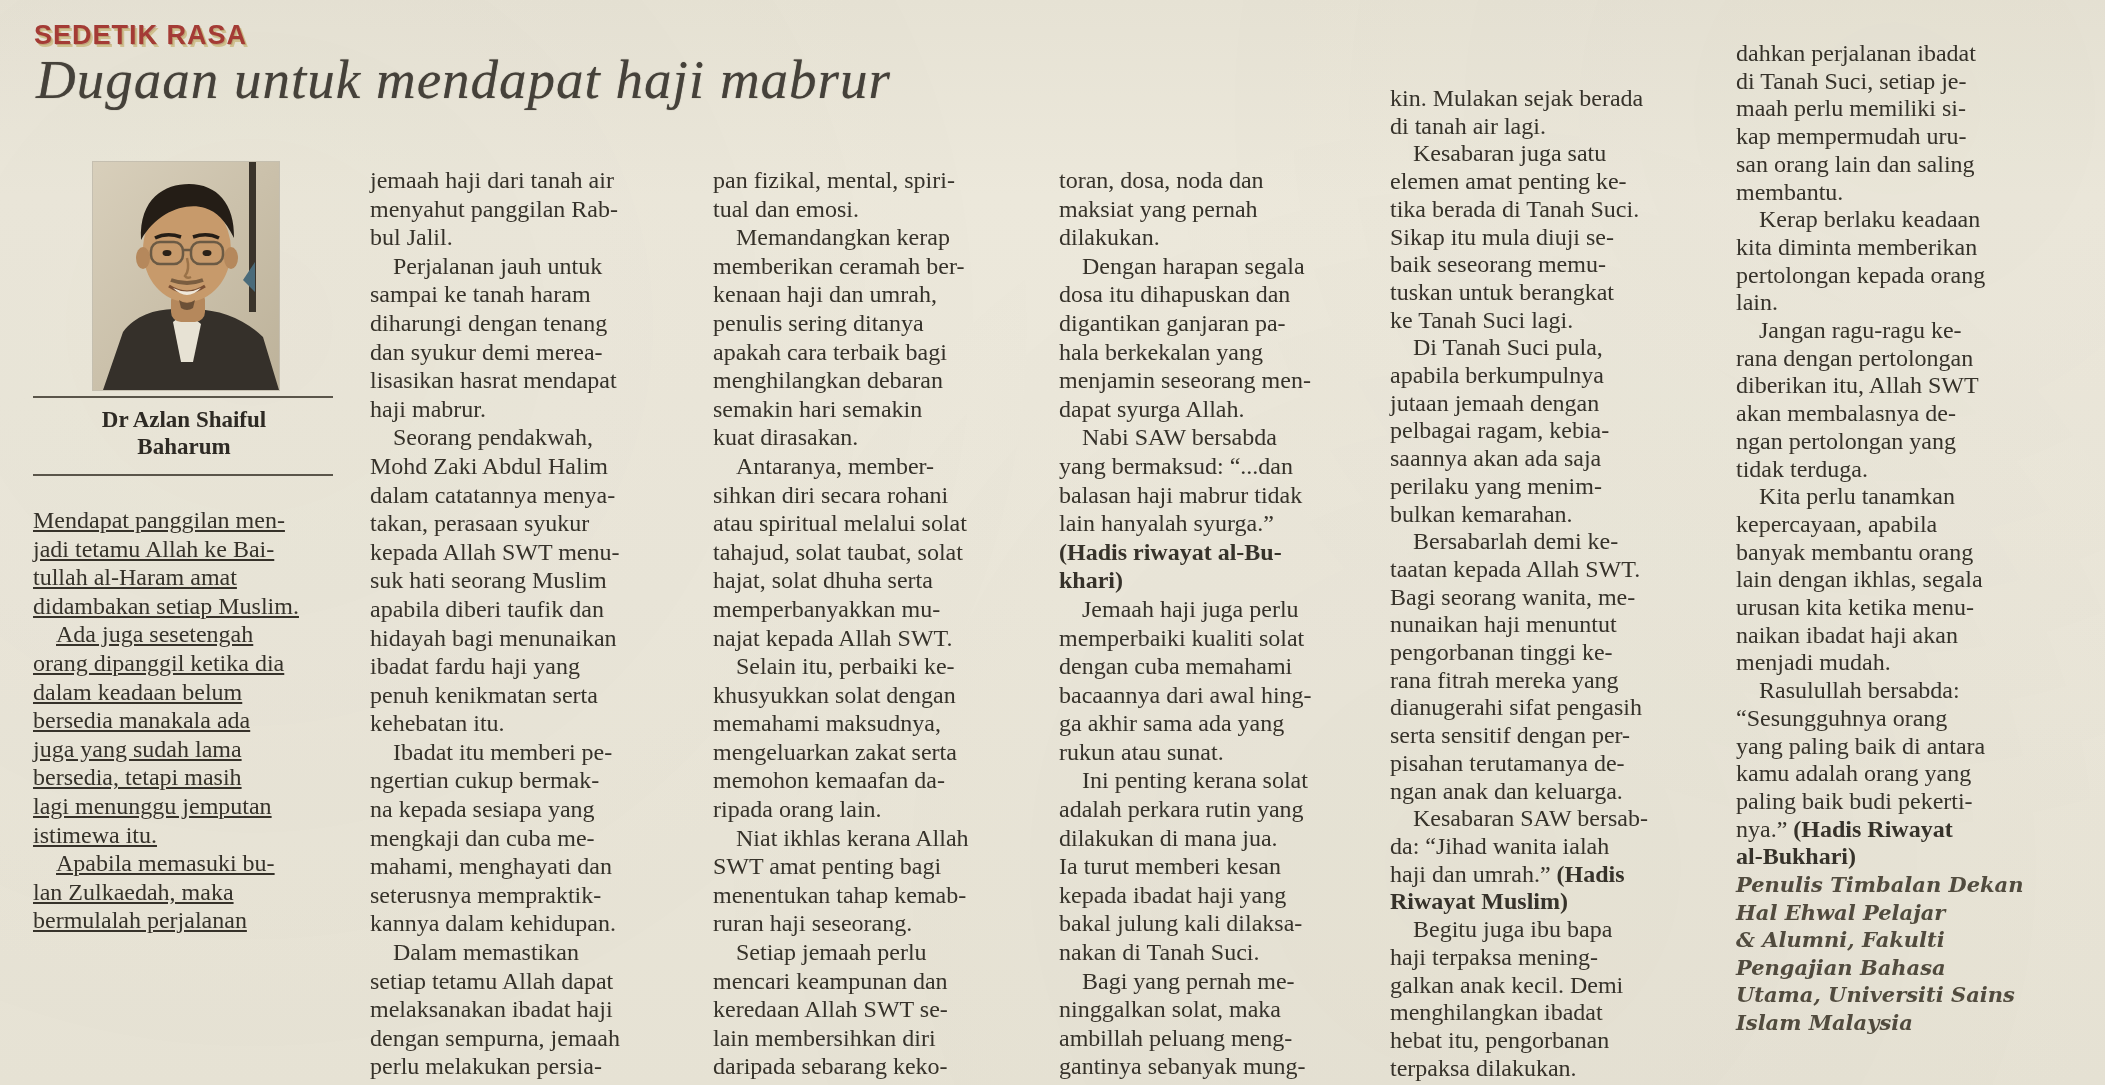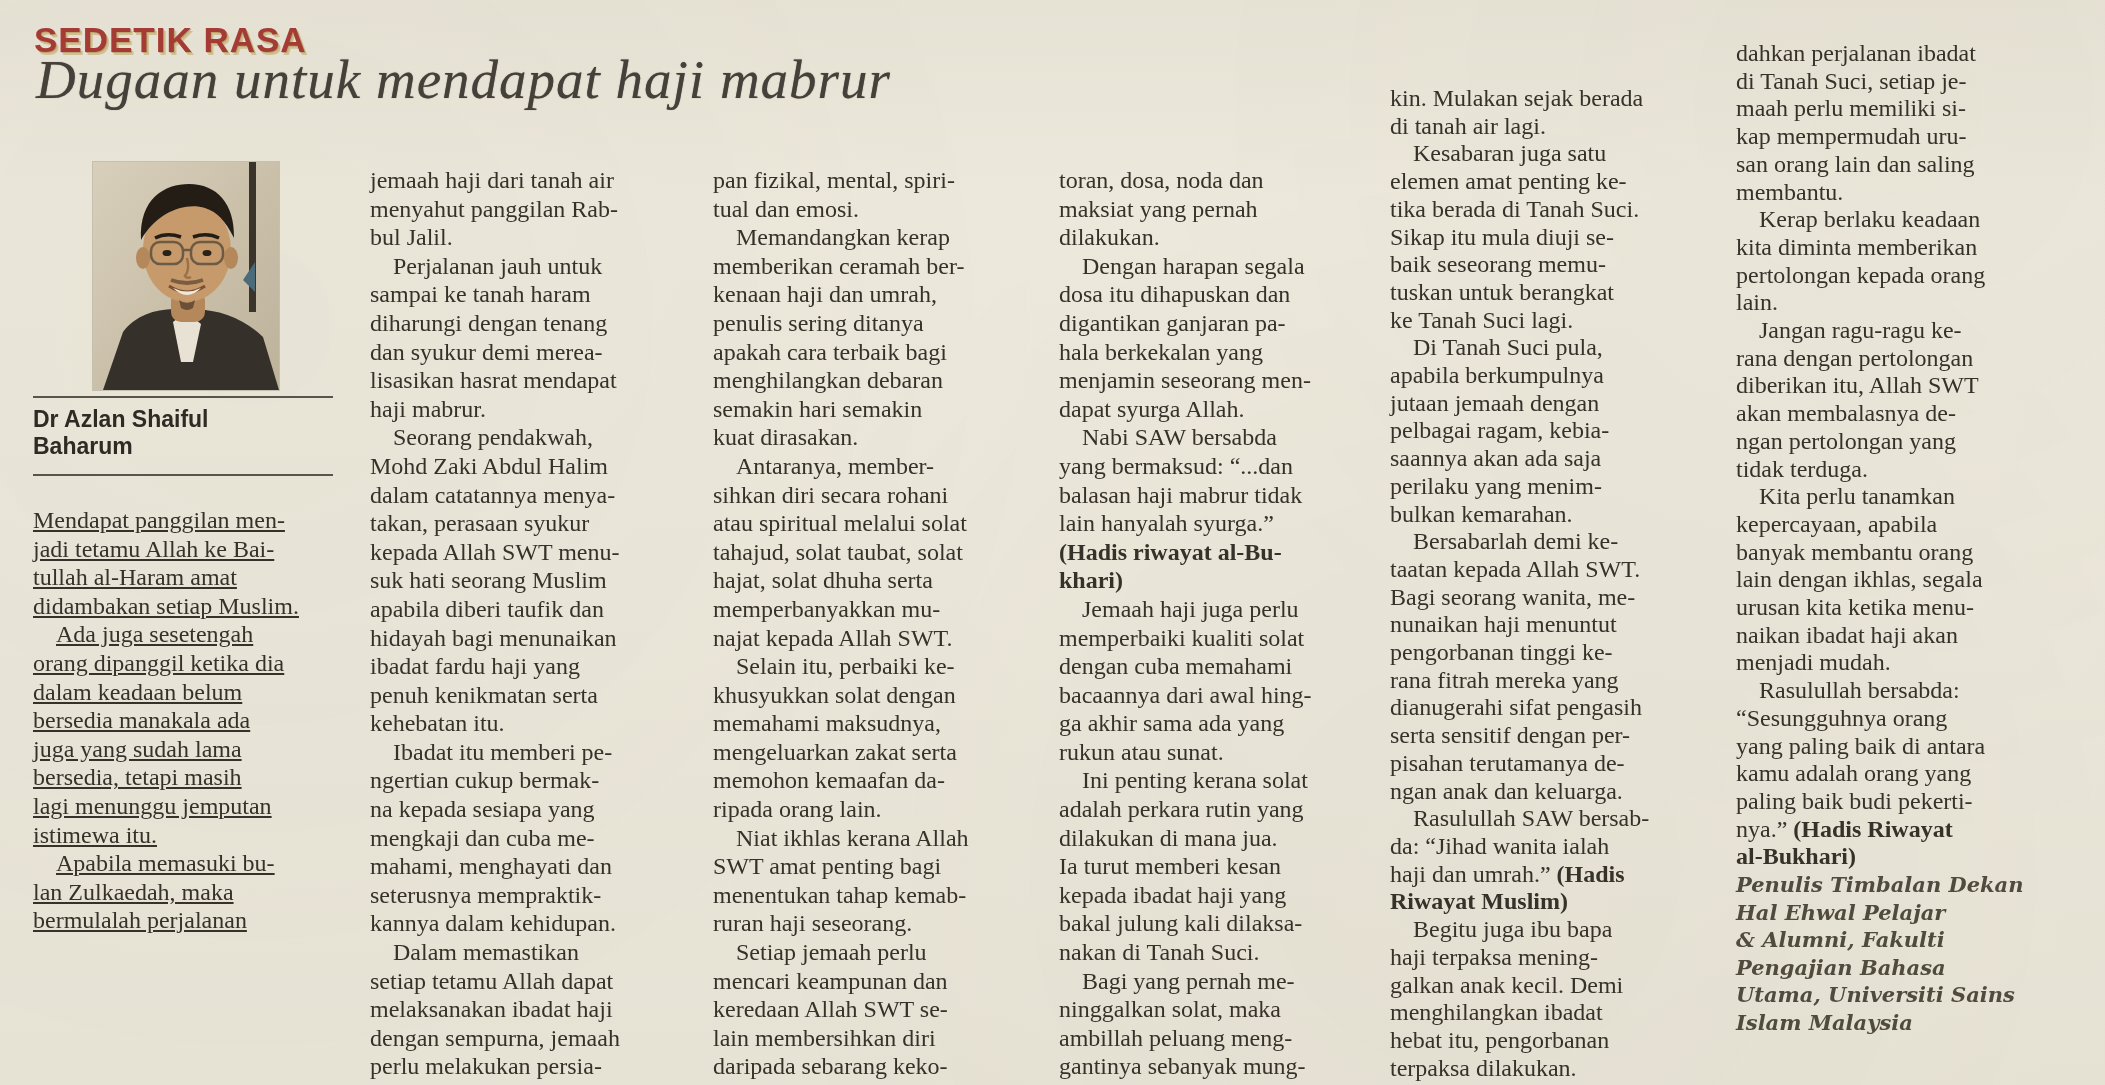--- a/index.html
+++ b/index.html
@@ -15,21 +15,21 @@
   #page:before{
     content:""; position:absolute; inset:0; pointer-events:none; opacity:.5;
     background:
       radial-gradient(circle at 12% 30%, rgba(120,110,90,.06), transparent 40%),
       radial-gradient(circle at 70% 80%, rgba(120,110,90,.05), transparent 45%),
       radial-gradient(circle at 90% 10%, rgba(120,110,90,.05), transparent 35%);
   }
   .kicker{
     position:absolute; left:34px; top:20px;
     font-family:"Liberation Sans", sans-serif; font-weight:bold;
-    font-size:35px; letter-spacing:1px; color:#a43b35;
+    font-size:27px; letter-spacing:1px; color:#a43b35;
     text-shadow:2.5px 2.5px 0 rgba(190,165,90,.55), 1px 1px 0 rgba(120,40,30,.35);
     white-space:nowrap;
   }
   .headline{
     position:absolute; left:36px; top:48px;
     font-family:"Liberation Serif", serif; font-style:italic;
     font-size:55px; color:#45413a; letter-spacing:1px; white-space:nowrap;
     text-shadow:0 0 1px rgba(60,55,45,.6);
   }
   .col{position:absolute; font-size:24px; line-height:28.6px;}
@@ -48,22 +48,22 @@
   #col1block{position:absolute; left:33px; top:162px; width:302px;}
   .photo{
     margin-left:60px; width:186px; height:228px; display:block;
     box-shadow:0 0 0 1px rgba(90,80,60,.25);
     background:#cfc6b2;
   }
   .rule{height:2px; background:#5a554a; width:300px;}
   .rule.r1{margin-top:6px;}
   .rule.r2{margin-top:14px;}
   .caption{
-    margin-top:8px; 
-    font-family:Liberation Sans, sans-serif; font-weight:bold;
+    margin-top:8px; text-align:center;
+    font-family:Liberation Serif, serif; font-weight:bold;
     font-size:23px; line-height:27px; color:#2e2a24;
   }
   #col1text{margin-top:30px;text-decoration:underline;}
 </style>
 </head>
 <body>
 
 <div id="page">
 
   <div class="kicker">SEDETIK RASA</div>
@@ -308,21 +308,21 @@
         <div class="line"><span>Bagi seorang wanita, me-</span></div>
         <div class="line"><span>nunaikan haji menuntut</span></div>
         <div class="line"><span>pengorbanan tinggi ke-</span></div>
         <div class="line"><span>rana fitrah mereka yang</span></div>
         <div class="line"><span>dianugerahi sifat pengasih</span></div>
         <div class="line"><span>serta sensitif dengan per-</span></div>
         <div class="line"><span>pisahan terutamanya de-</span></div>
         <div class="line"><span>ngan anak dan keluarga.</span></div>
       </div>
       <div class="para">
-        <div class="line indent"><span>Rasulullah SAW bersab-</span></div>
+        <div class="line indent"><span>Kesabaran SAW bersab-</span></div>
         <div class="line"><span>da: “Jihad wanita ialah</span></div>
         <div class="line"><span>haji dan umrah.” </span><span class="b">(Hadis</span></div>
         <div class="line"><span class="b">Riwayat Muslim)</span></div>
       </div>
       <div class="para">
         <div class="line indent"><span>Begitu juga ibu bapa</span></div>
         <div class="line"><span>haji terpaksa mening-</span></div>
         <div class="line"><span>galkan anak kecil. Demi</span></div>
         <div class="line"><span>menghilangkan ibadat</span></div>
         <div class="line"><span>hebat itu, pengorbanan</span></div>

